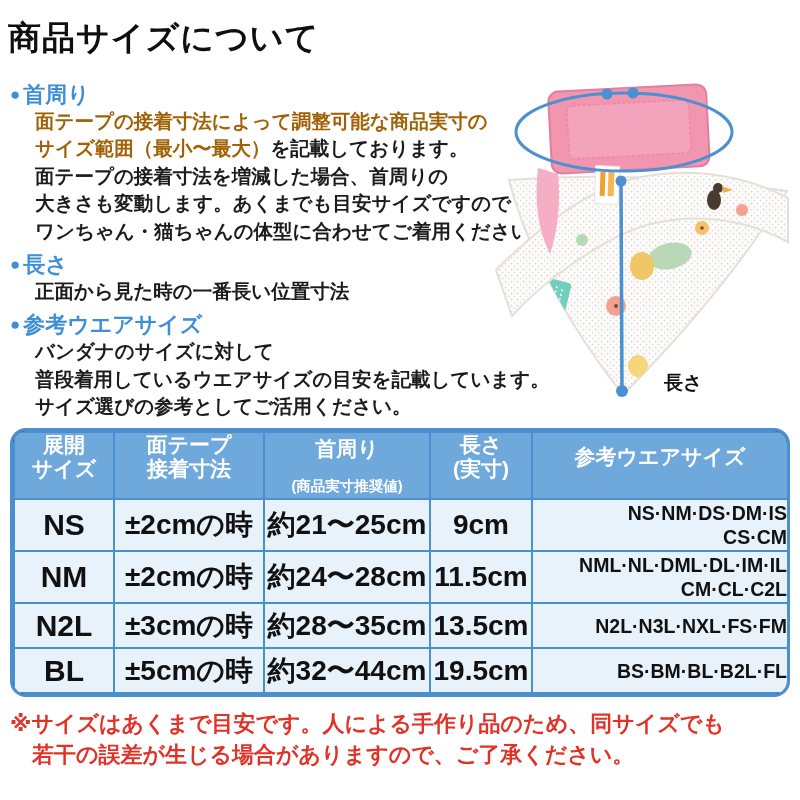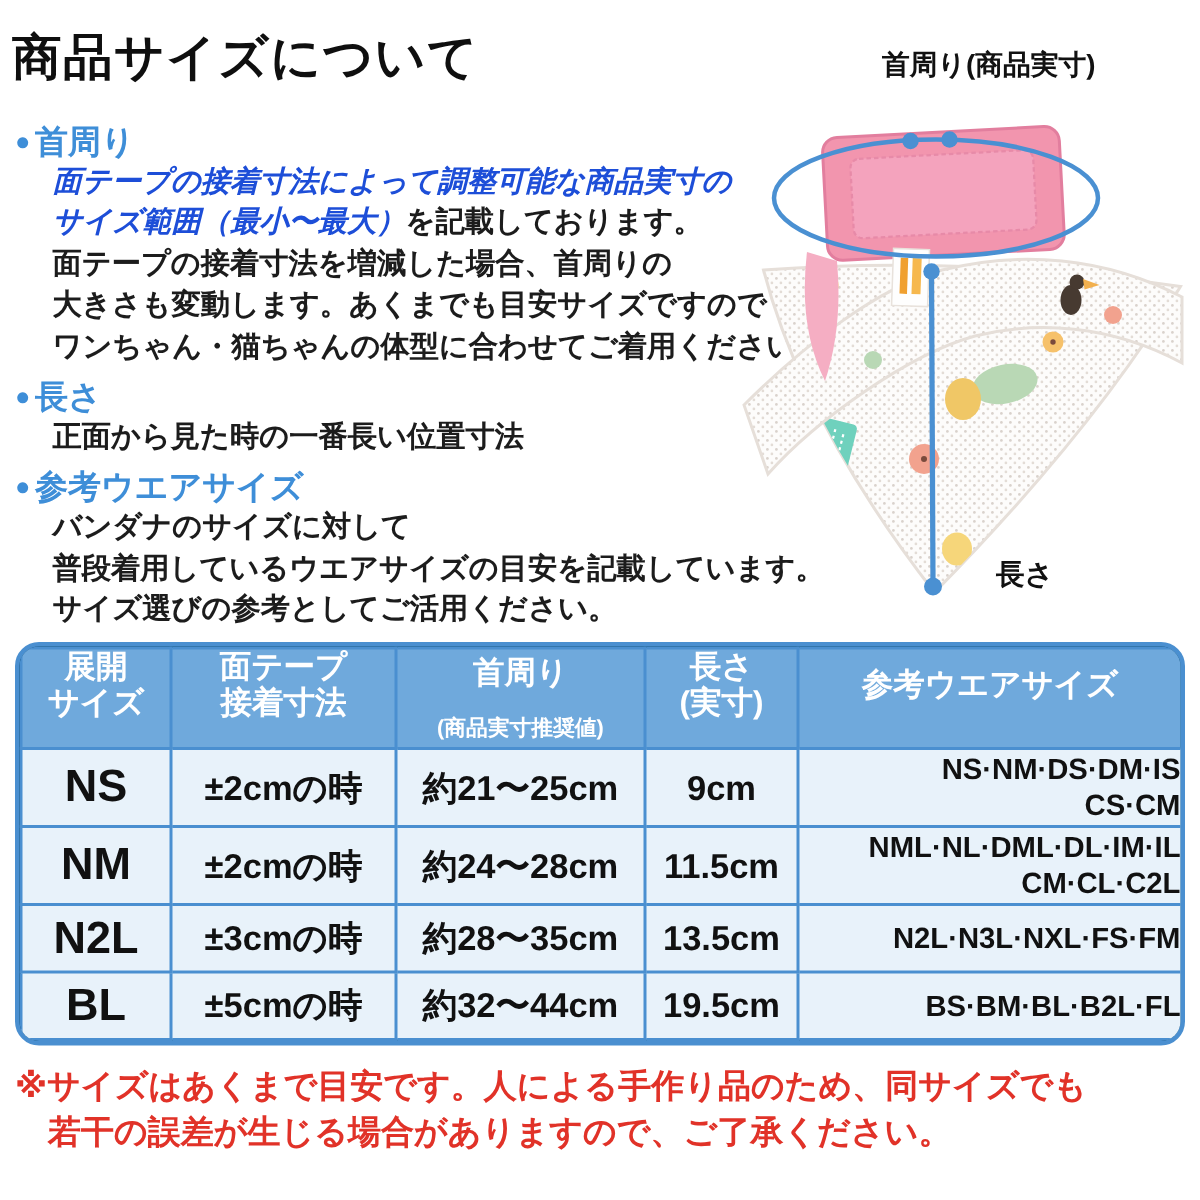--- a/index.html
+++ b/index.html
@@ -15,39 +15,39 @@
   }
   
   .sections { position:absolute; left:10px; top:81px; width:520px; }
   .sec + .sec { margin-top:6px; }
   .sec-head { display:flex; align-items:center; font-size:22px; line-height:27px; color:#3e8ed8; }
   .bullet { font-size:17px; margin-right:3px; line-height:27px; color:#3e8ed8; }
   .sec-body {
     margin-left:25px; font-size:19.5px; line-height:27.4px;
     white-space:pre; color:#1c1c1c;
   }
-  .red { color:#1d4ed8;font-style:italic; }
+  .red { color:#a16207; }
   
   .figure { position:absolute; left:492px; top:28px; width:308px; height:398px; }
   .fig-label { position:absolute; color:#111; white-space:nowrap; }
   .neck-label { left:96px; top:2px; font-size:18.5px; }
   .length-label { left:172px; top:342px; font-size:19px; }
   
   .table-wrap {
     position:absolute; left:10px; top:428px; width:780px;
-    border:3px solid #4a8fd0; border-radius:16px; overflow:hidden; background:#0c4a6e;
+    border:3px solid #4a8fd0; border-radius:16px; overflow:hidden; background:#0f172a;
   }
   table { width:100%; border-collapse:collapse; table-layout:fixed; }
   th,td { border:2px solid #4a8fd0; text-align:center; vertical-align:middle; padding:0; }
   th { background:#6fa9dc; color:#ffffff; font-size:21px; line-height:24px; }
   th .sub { display:block; font-size:14.5px; line-height:16px; margin-top:17px; }
   th .main, td { white-space:pre-line; }
   td { background:#e8f2fa; color:#111; }
   .c-size { font-size:30px; }
-  .c-mid  { font-size:23px;margin-left:47px; }
+  .c-mid  { font-size:28px;margin-left:47px; }
   .c-wear { font-size:19.5px; line-height:24px;text-align:right; }
   .dashed-l { border-left:2px dashed #4a8fd0; }
   .rh-head { height:66px; }
   .rh-tall { height:52px; }
   .rh-short { height:45px; }
   
   .footnote {
     position:absolute; left:10px; top:708px;
     font-size:22px; line-height:31px; color:#e13228; white-space:pre;
   }
@@ -187,21 +187,20 @@
       <circle cx="115" cy="66" r="5.5" fill="#4a90d2"></circle>
       <circle cx="141" cy="65" r="5.5" fill="#4a90d2"></circle>
     </g>
 
     <g>
       <line x1="129" y1="152" x2="130" y2="364" stroke="#4a90d2" stroke-width="3.5"></line>
       <circle cx="129" cy="153" r="5.5" fill="#4a90d2"></circle>
       <circle cx="130" cy="363" r="6" fill="#4a90d2"></circle>
     </g>
   </svg>
-  <div class="fig-label neck-label">首周り(商品実寸)</div>
   <div class="fig-label length-label">長さ</div>
 </div>
 
 <div class="table-wrap">
   <table>
     <colgroup>
       <col style="width:100px">
         <col style="width:150px">
         <col style="width:166px">
         <col style="width:102px">

